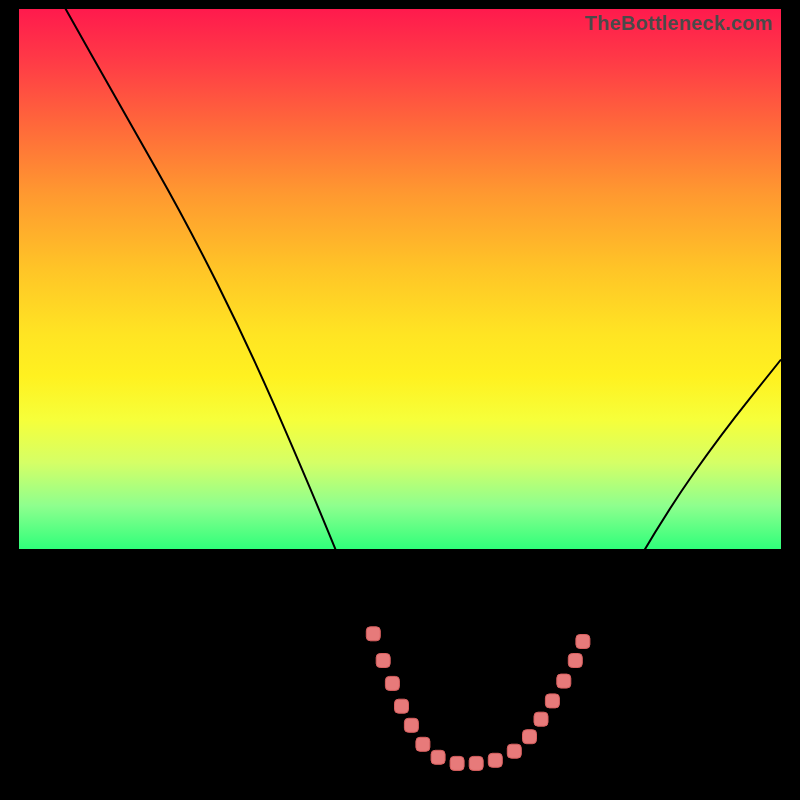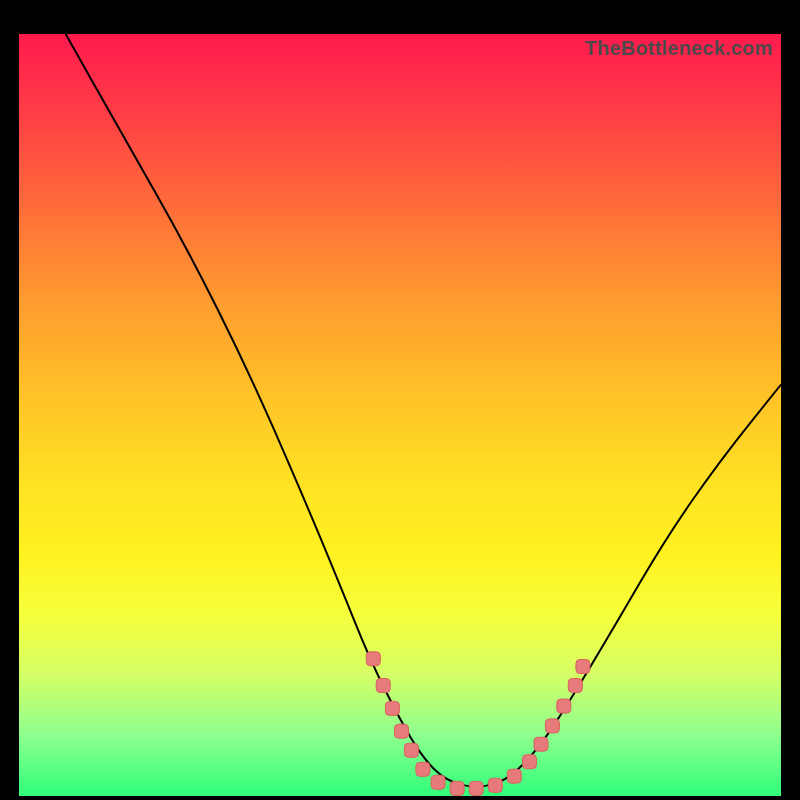--- a/index.html
+++ b/index.html
@@ -7,23 +7,23 @@
     padding: 0;
     width: 800px;
     height: 800px;
     background: #000;
     overflow: hidden;
     font-family: Arial, Helvetica, sans-serif;
   }
   .frame {
     position: absolute;
     left: 19px;
-    top: 34px;
+    top: 9px;
     width: 762px;
-    height: 762px;
+    height: 540px;
     background: linear-gradient(to bottom,
       #ff1a4d 0%,
       #ff3c46 10%,
       #ff6a3a 22%,
       #ff9830 34%,
       #ffc427 48%,
       #ffe423 60%,
       #fff120 68%,
       #f6ff3a 76%,
       #d5ff66 84%,

